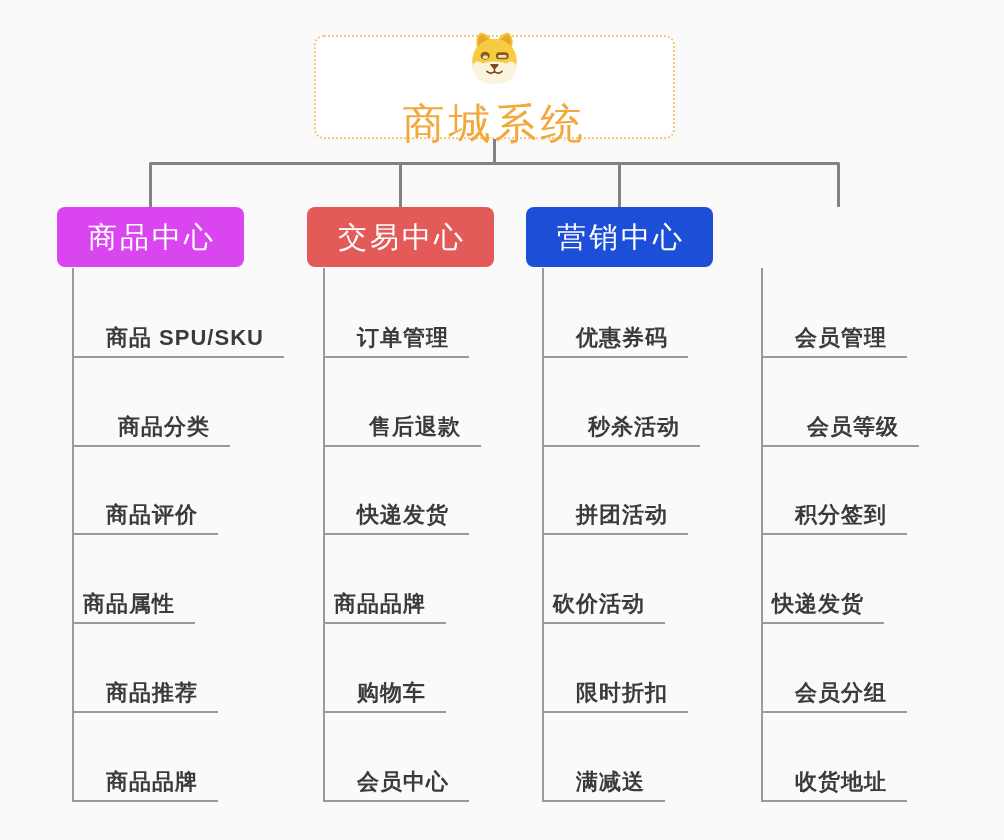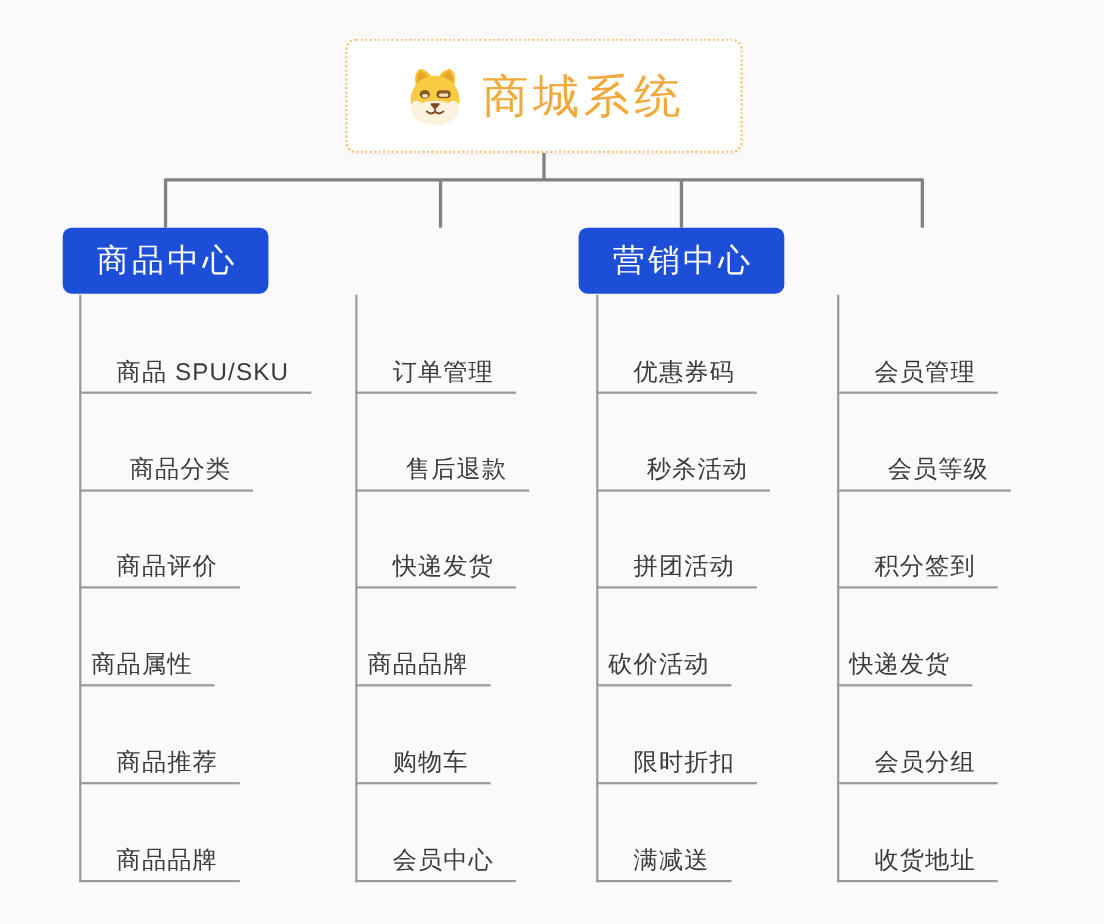--- a/index.html
+++ b/index.html
@@ -23,20 +23,21 @@
     width: 361px; height: 104px;
     background: #FFFFFF;
     border: 2px dotted #F4C878;
     border-radius: 10px;
     display: flex;
     align-items: center;
     justify-content: center;
     gap: 15px;
     box-shadow: 0 1px 3px rgba(0,0,0,0.04);
     cursor: pointer;
+    flex-direction: column;
   }
   .root-title {
     font-size: 42px;
     letter-spacing: 4px;
     color: #F2A93B;
     white-space: nowrap;
     line-height: 1;
     padding-top: 2px;
   }
   .doge-icon { width: 57px; height: 57px; flex: 0 0 auto; }
@@ -81,20 +82,21 @@
   .leaf {
     position: absolute;
     left: -2px;
     height: 44px;
     border-bottom: 2px solid #9A9A9A;
     display: flex;
     align-items: flex-end;
     padding: 0 20px 7px 34px;
     white-space: nowrap;
     cursor: pointer;
+    font-weight: bold;
   }
   .leaf span {
     font-size: 22px;
     letter-spacing: 1px;
     color: #3B3B3B;
     line-height: 1;
   }
   .leaf-0 { top: 46px; }
   .leaf-1 { top: 135px; padding-left: 46px; }
   .leaf-2 { top: 223px; }
@@ -134,22 +136,25 @@
     <span class="root-title">商城系统</span>
   </div>
 
   <div class="conn conn-root-stub"></div>
   <div class="conn conn-hline"></div>
   <div class="conn conn-vstub s0"></div>
   <div class="conn conn-vstub s1"></div>
   <div class="conn conn-vstub s2"></div>
   <div class="conn conn-vstub s3"></div>
 
-  <div class="branch-node b0" style="background: #1d4ed8;">
+  <div class="branch-node b0" style="background: #d946ef;">
     <span>商品中心</span>
+  </div>
+  <div class="branch-node b1" style="background: rgb(227, 91, 89);">
+    <span>交易中心</span>
   </div>
   <div class="branch-node b2" style="background: #1d4ed8;">
     <span>营销中心</span>
   </div>
 
   <div class="column c0">
     <div class="leaf leaf-0">
         <span>商品 SPU/SKU</span>
       </div>
     <div class="leaf leaf-1">

